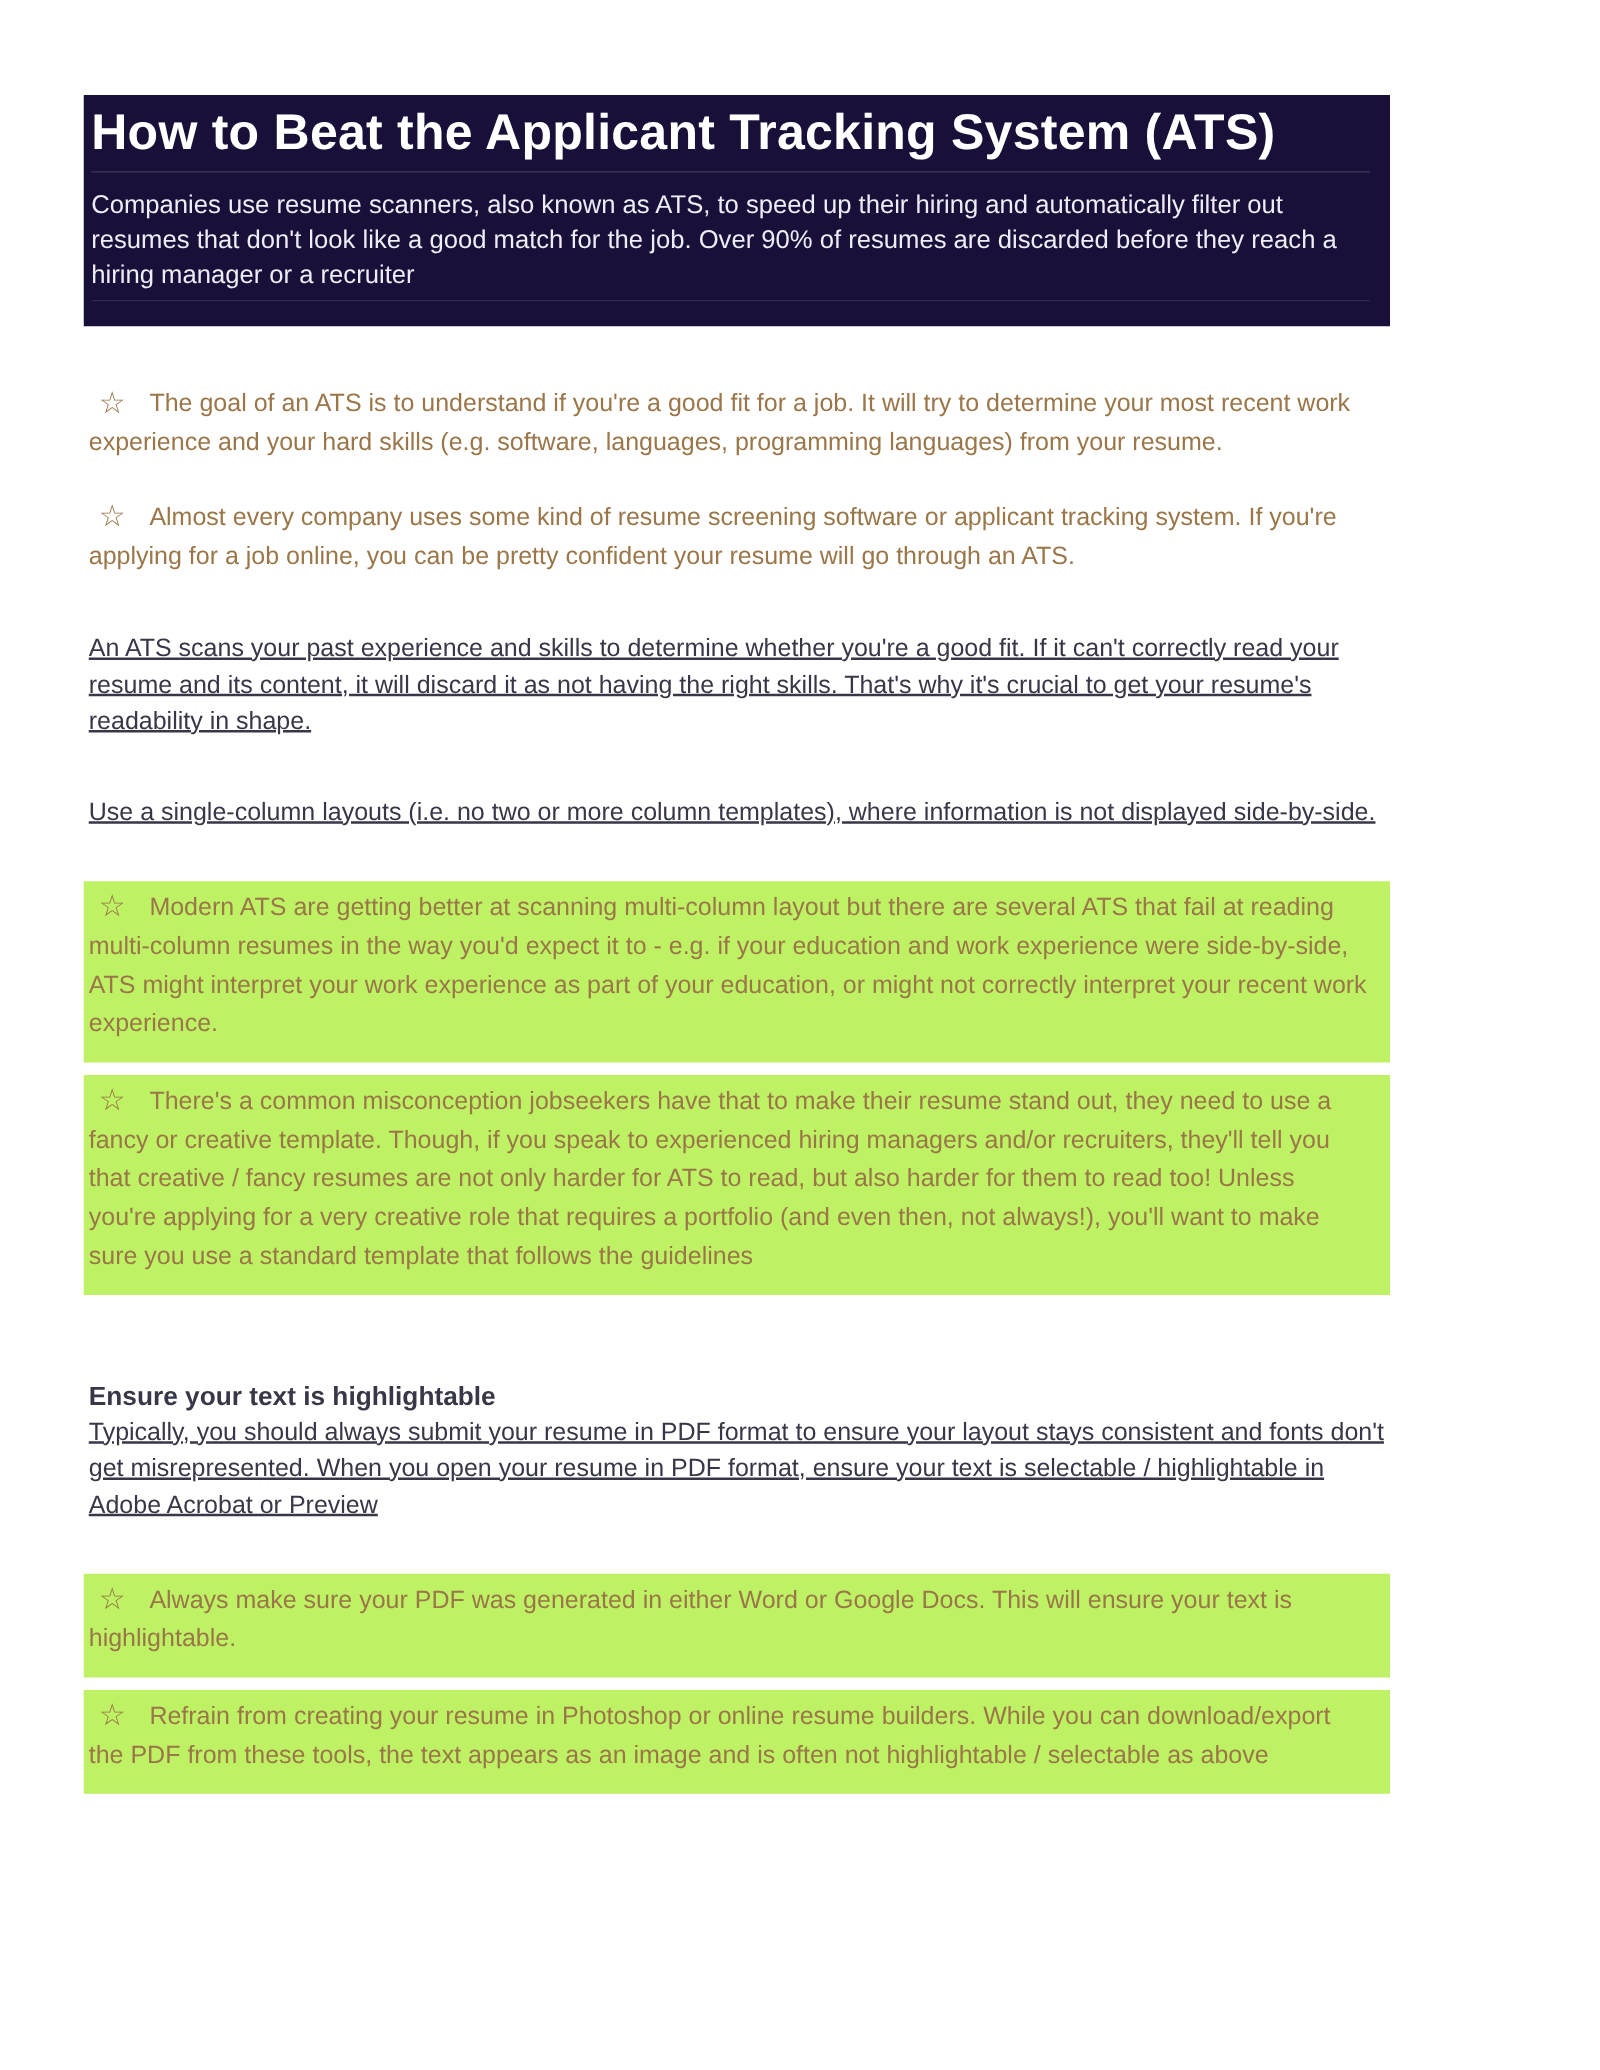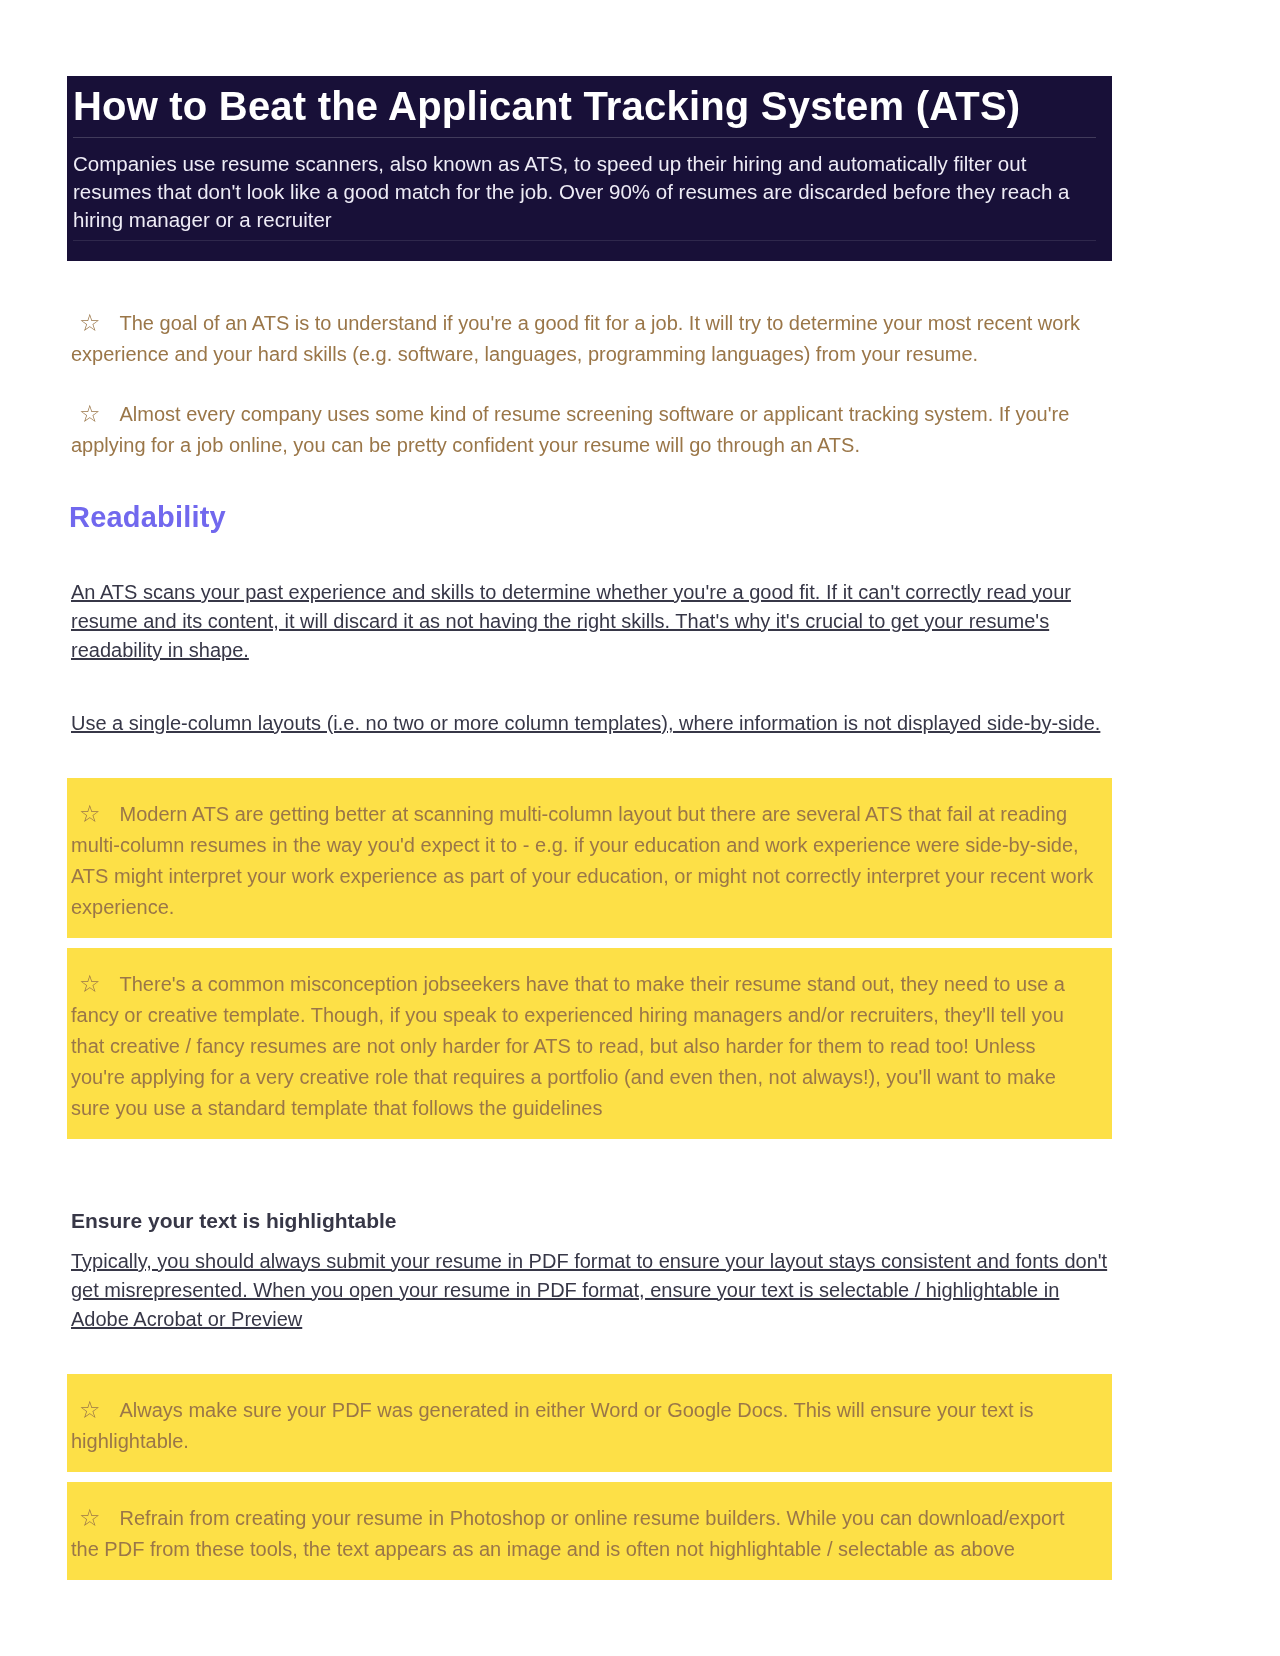--- a/index.html
+++ b/index.html
@@ -54,43 +54,43 @@
   .callout .star {
     font-size: 24px;
     line-height: 31px;
     margin-right: 19px;
     vertical-align: -1px;
     color: #9a7648;
   }
   .callout.plain { margin-top: 28px; }
   .callout.first { margin-top: 0; }
   .callout.boxed {
-    background: #fde047;
-    padding: 20px 18px 15px 4px;
+    background: #bef264;
+    padding: 5px 18px 15px 4px;
     margin-top: 10px;
   }
   .callout.boxed.lead { margin-top: 40px; }
 
   
   .section-heading {
     margin: 40px 0 0 2px;
     font-size: 29px;
     font-weight: bold;
     color: #7168ee;
     letter-spacing: 0.2px;
   }
   .body-para {
     margin: 44px 0 0 0;
     padding-left: 4px;
     font-size: 20px;
     line-height: 29px;
     color: #373747;
     text-decoration: underline;
   }
-  .body-para.tight { margin-top: 12px; }
+  .body-para.tight { margin-top: 0; }
   .subhead {
     margin: 34px 0 0 0;
     padding-left: 4px;
     font-size: 21px;
     line-height: 28px;
     font-weight: bold;
     color: #373747;
   }
   .subhead .link {
     color: #2323e6;
@@ -118,21 +118,20 @@
 
   <header class="hero">
     <h1>How to Beat the Applicant Tracking System (ATS)</h1>
     <p class="hero-sub">Companies use resume scanners, also known as ATS, to speed up their hiring and automatically filter out resumes that don't look like a good match for the job. Over 90% of resumes are discarded before they reach a hiring manager or a recruiter</p>
   </header>
 
   <p class="callout plain first"><span class="star">☆</span><span>The goal of an ATS is to understand if you're a good fit for a job. It will try to determine your most recent work experience and your hard skills (e.g. software, languages, programming languages) from your resume.</span></p>
 
   <p class="callout plain"><span class="star">☆</span><span>Almost every company uses some kind of resume screening software or applicant tracking system. If you're applying for a job online, you can be pretty confident your resume will go through an ATS.</span></p>
 
-  <h2 class="section-heading">Readability</h2>
 
   <p class="body-para">An ATS scans your past experience and skills to determine whether you're a good fit. If it can't correctly read your resume and its content, it will discard it as not having the right skills. That's why it's crucial to get your resume's readability in shape.</p>
 
 
 
   <p class="body-para">Use a single-column layouts (i.e. no two or more column templates), where information is not displayed side-by-side.</p>
 
   <p class="callout boxed lead"><span class="star">☆</span><span>Modern ATS are getting better at scanning multi-column layout but there are several ATS that fail at reading multi-column resumes in the way you'd expect it to - e.g. if your education and work experience were side-by-side, ATS might interpret your work experience as part of your education, or might not correctly interpret your recent work experience.</span></p>
 
   <p class="callout boxed"><span class="star">☆</span><span>There's a common misconception jobseekers have that to make their resume stand out, they need to use a fancy or creative template. Though, if you speak to experienced hiring managers and/or recruiters, they'll tell you that creative / fancy resumes are not only harder for ATS to read, but also harder for them to read too! Unless you're applying for a very creative role that requires a portfolio (and even then, not always!), you'll want to make sure you use a standard template that follows the guidelines</span></p>

